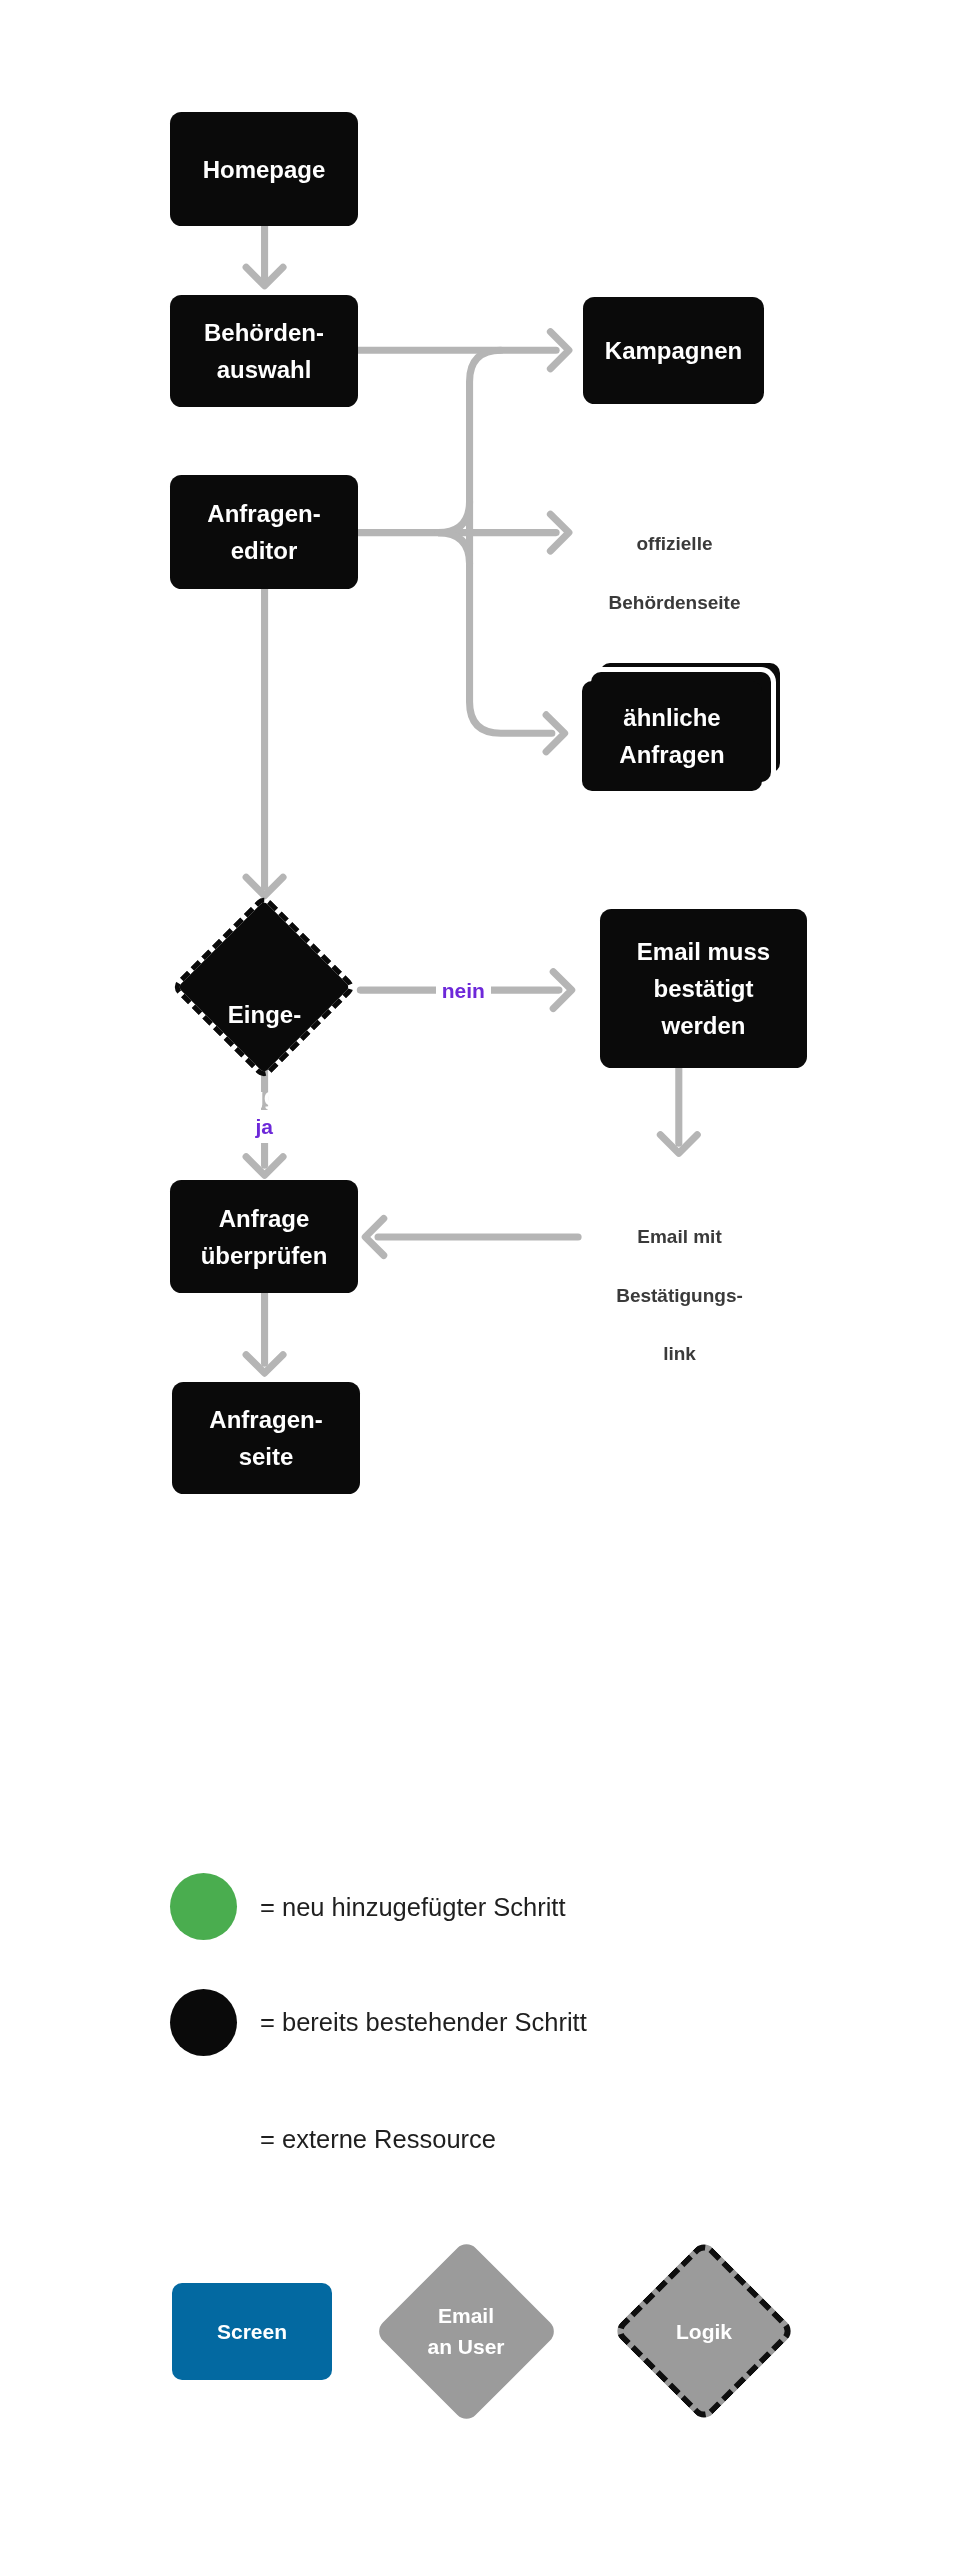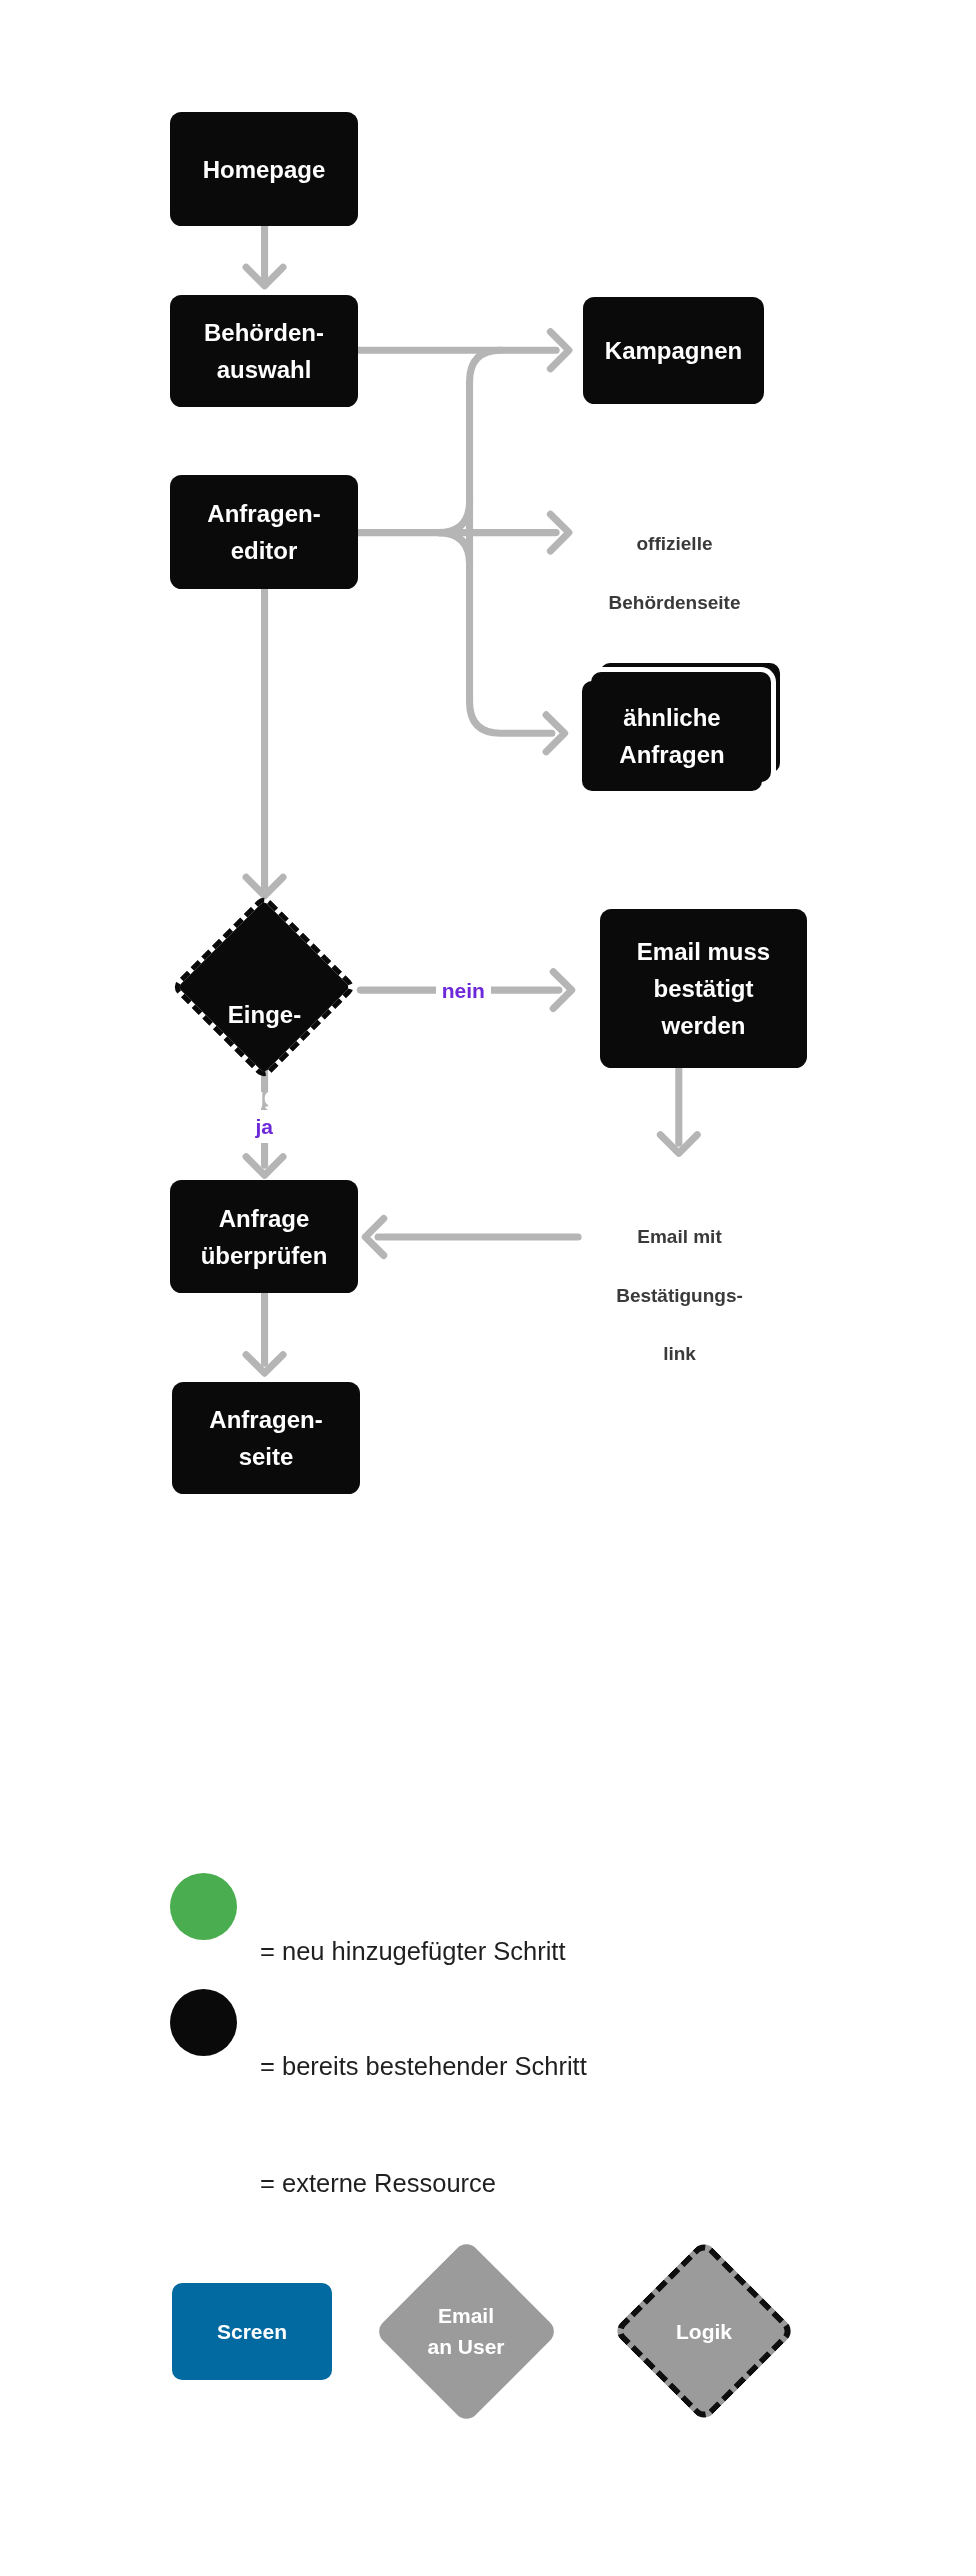--- a/index.html
+++ b/index.html
@@ -40,21 +40,21 @@
   .small-label span{display:block;margin-top:28px;}
 
   .edge-label{
     position:absolute;z-index:4;background:#fff;color:#6d28d9;font-weight:700;
     font-size:21px;line-height:33px;text-align:center;padding:0 5.7px;
   }
 
   .legend-circle{position:absolute;width:67px;height:67px;border-radius:50%;z-index:3;}
   .legend-text{
     position:absolute;left:260px;z-index:3;color:#1f1f1f;font-weight:400;
-    font-size:25.5px;line-height:34px;white-space:nowrap;margin-top:44px;
+    font-size:25.5px;line-height:34px;white-space:nowrap;
   }
 
   .key-rect{
     position:absolute;left:172px;top:2283px;width:160px;height:97px;background:#0369a1;
     border-radius:10px;z-index:3;display:flex;align-items:center;justify-content:center;
     color:#fff;font-weight:700;font-size:21px;
   }
   .key-diamond{
     position:absolute;width:131px;height:131px;background:#9b9b9b;border-radius:12.8px;
     transform:rotate(45deg);z-index:2;

